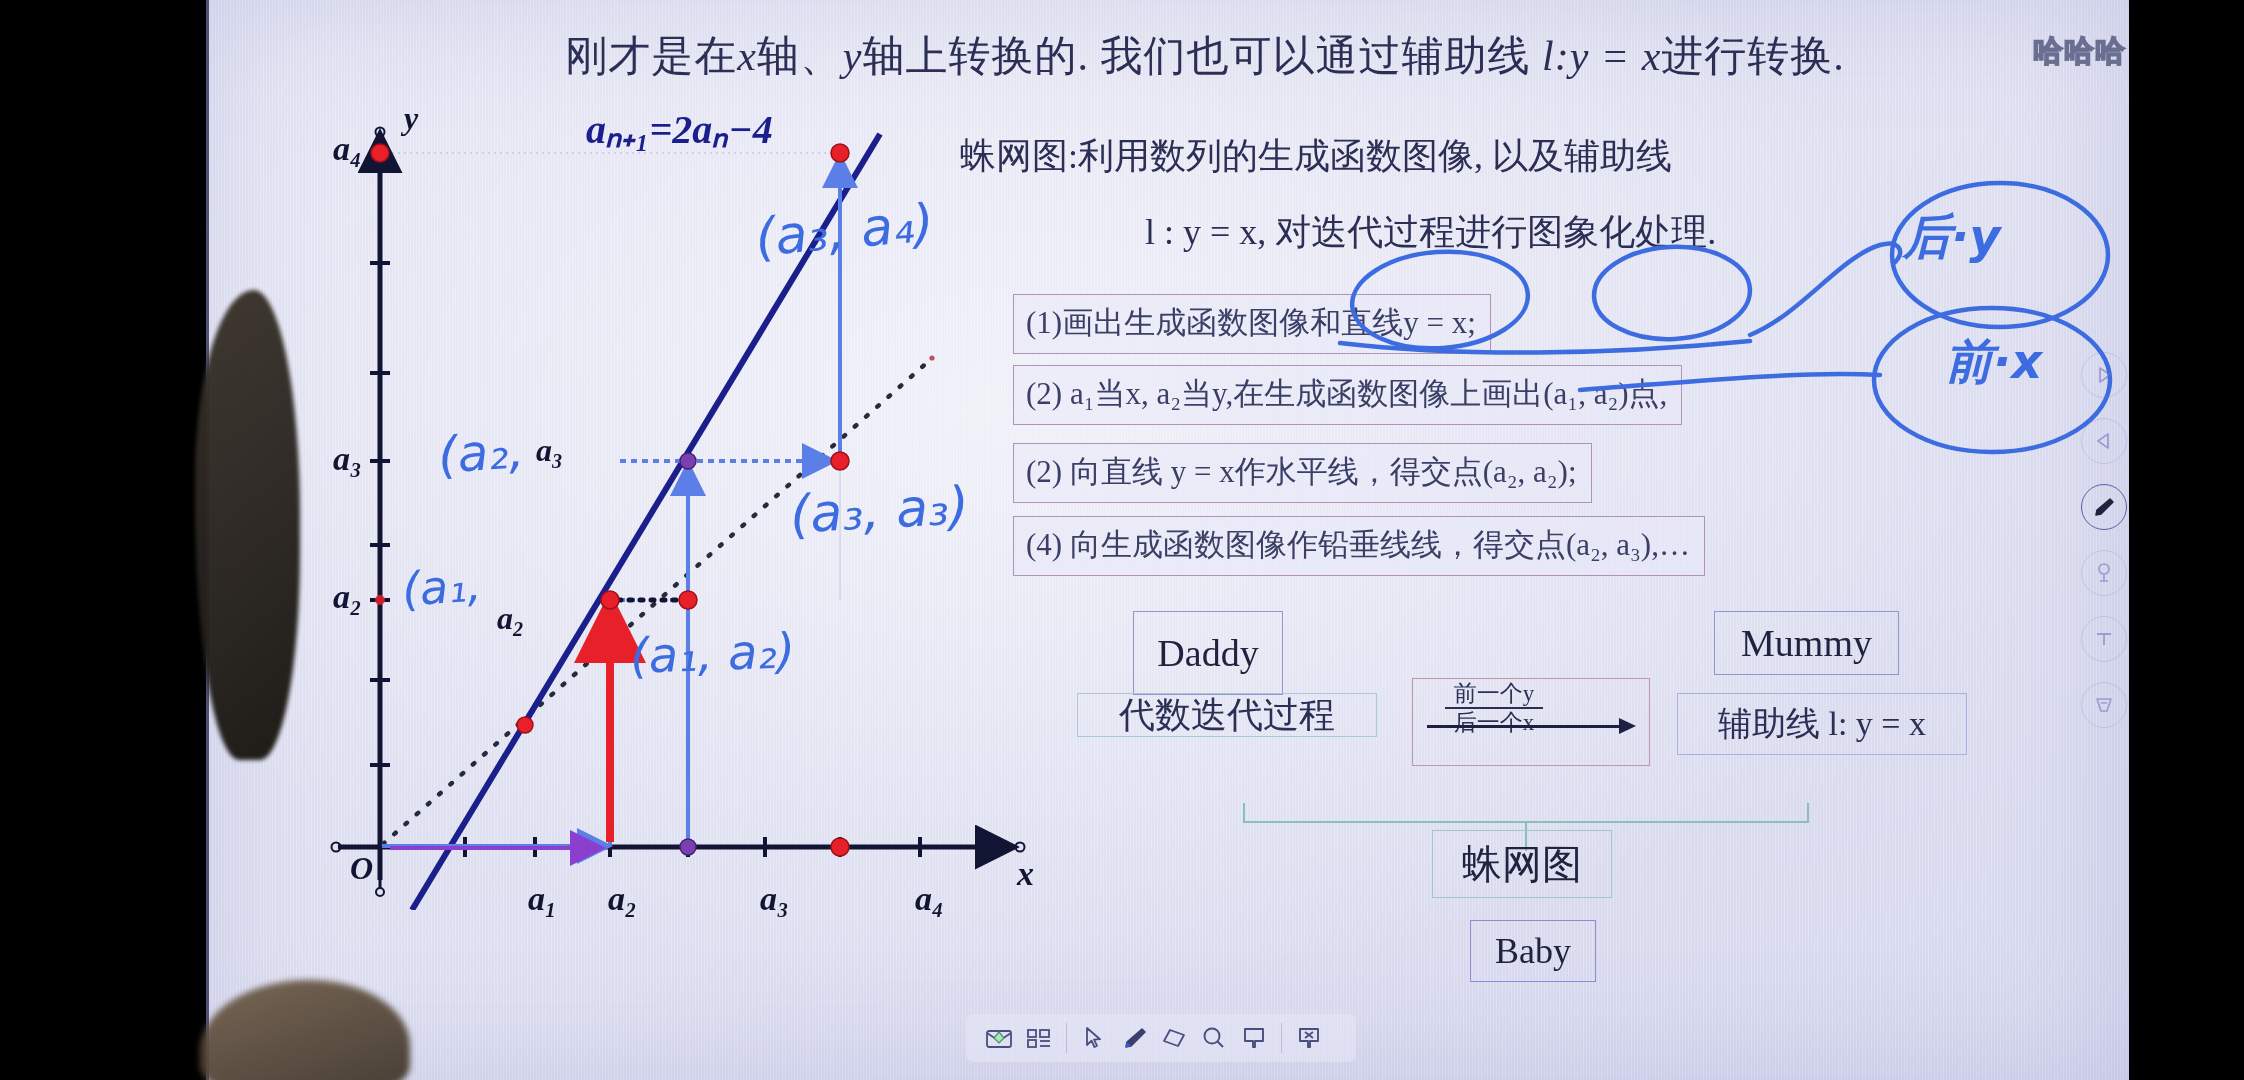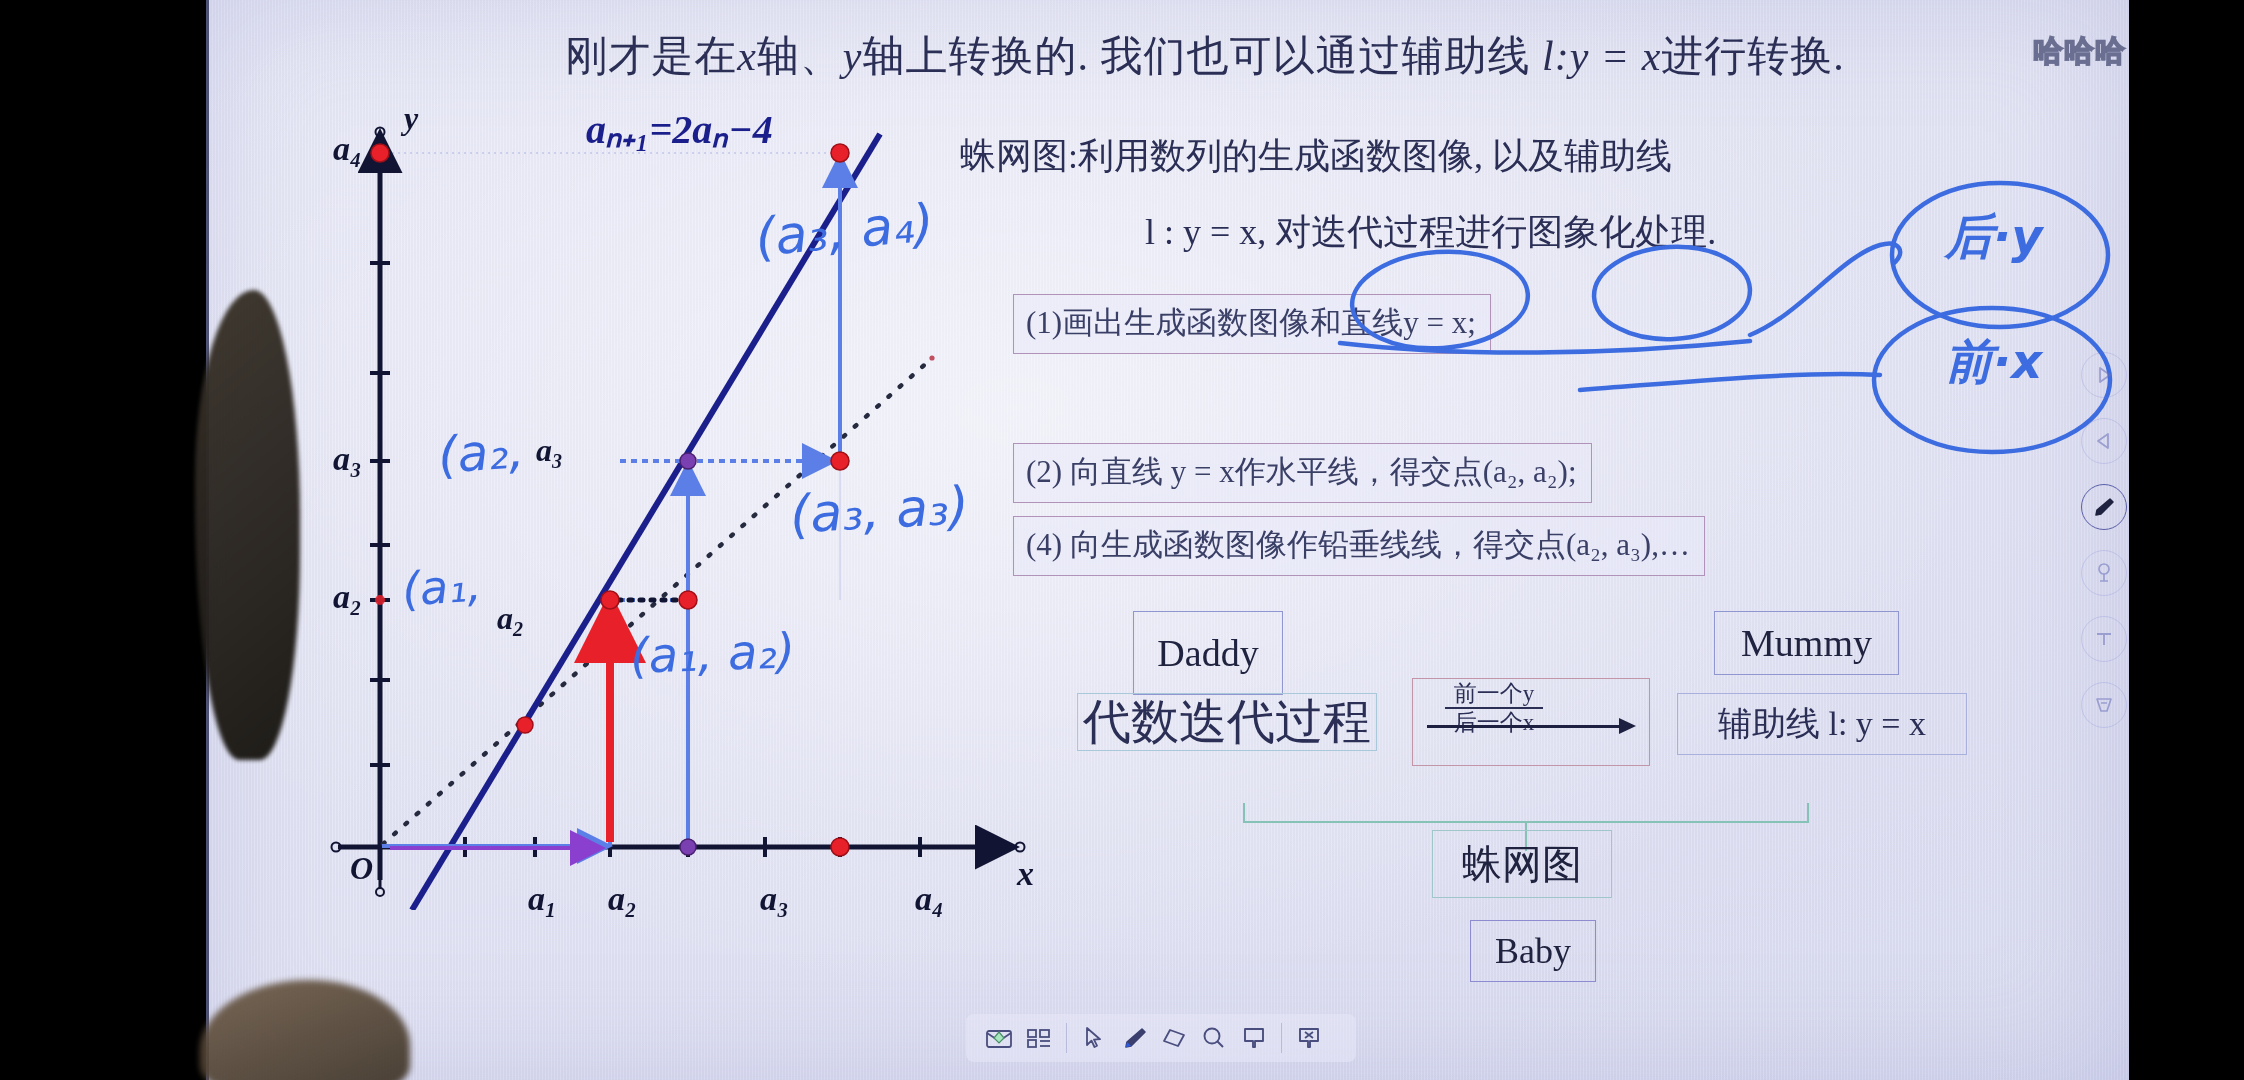--- a/index.html
+++ b/index.html
@@ -64,21 +64,21 @@
   }
   .nbox.b1{left:1013px;top:294px;}
   .nbox.b2{left:1013px;top:365px;}
   .nbox.b3{left:1013px;top:443px;}
   .nbox.b4{left:1013px;top:516px;}
 
   
   .fbox{position:absolute;box-sizing:border-box;display:flex;align-items:center;justify-content:center;white-space:nowrap;color:#20233f;}
   .fbox.daddy{left:1133px;top:611px;width:150px;height:84px;border:1.5px solid #9096cf;font-size:38px;}
   .fbox.mummy{left:1714px;top:611px;width:185px;height:64px;border:1.5px solid #9096cf;font-size:38px;}
-  .fbox.left-proc{left:1077px;top:693px;width:300px;height:58px;border:1.5px solid #a9c8da;font-size:48px;color:#2b2f55;}
+  .fbox.left-proc{left:1077px;top:693px;width:300px;height:44px;border:1.5px solid #a9c8da;font-size:36px;color:#2b2f55;}
   .fbox.right-proc{left:1677px;top:693px;width:290px;height:62px;border:1.5px solid #aab0dd;font-size:34px;color:#2b2f55;}
   .fbox.spider{left:1432px;top:830px;width:180px;height:68px;border:1.5px solid #9fc6c8;font-size:40px;color:#20233f;}
   .fbox.baby{left:1470px;top:920px;width:126px;height:62px;border:1.5px solid #8e8bd0;font-size:36px;color:#20233f;}
 
   
   .arrowbox{
     position:absolute;left:1412px;top:678px;width:238px;height:88px;
     border:1.5px solid #c296a8;box-sizing:border-box;padding-left:40px;
   }
   .arrowbox .frac{position:absolute;left:26px;top:2px;width:110px;text-align:center;color:#2b2f55;}
@@ -136,20 +136,21 @@
   <div class="watermark">哈哈哈</div>
 
   <div class="title">
     <span>刚才是在</span><span class="it">x</span><span>轴、</span><span class="it">y</span><span>轴上转换的. 我们也可以通过辅助线 </span><span class="it">l:y = x</span><span>进行转换.</span>
   </div>
 
   <div class="rtext l2">l : y = x,  对迭代过程进行图象化处理.</div>
   <div class="rtext l1">蛛网图:利用数列的生成函数图像, 以及辅助线</div>
 
   <div class="nbox b1">(1)画出生成函数图像和直线y = x;</div>
+  <div class="nbox b2">(2) a₁当x,  a₂当y,在生成函数图像上画出(a₁, a₂)点,</div>
   <div class="nbox b3">(2) 向直线 y = x作水平线，得交点(a₂, a₂);</div>
   <div class="nbox b4">(4) 向生成函数图像作铅垂线线，得交点(a₂, a₃),…</div>
 
   <div class="fbox daddy">Daddy</div>
   <div class="fbox mummy">Mummy</div>
   <div class="fbox left-proc">代数迭代过程</div>
   <div class="fbox right-proc">辅助线 l: y = x</div>
 
   <div class="arrowbox">
     <div class="frac">
@@ -298,21 +299,21 @@
 
       <path d="M470 160 C520 140, 560 82, 600 70 C620 64, 626 78, 614 88"></path>
 
       <ellipse cx="720" cy="80" rx="108" ry="72"></ellipse>
 
       <ellipse cx="712" cy="205" rx="118" ry="72"></ellipse>
 
       <path d="M300 215 C420 206, 520 196, 600 200"></path>
     </g>
   </svg>
-  <div class="hw" style="left:1945px;top:205px;font-size:48px;font-weight:bold;">后·y</div>
+  <div class="hw" style="left:1903px;top:205px;font-size:48px;font-weight:bold;">后·y</div>
   <div class="hw" style="left:1945px;top:330px;font-size:48px;font-weight:bold;text-align:right;">前·x</div>
 
   <div class="toolbar">
     <div class="tbgrp">
       <div class="tbi" title="envelope">
         <svg width="26" height="22" viewBox="0 0 26 22">
             <rect x="1" y="4" width="24" height="16" rx="2" fill="none" stroke="#4a4e7e" stroke-width="1.8"></rect>
             <path d="M1 6 L13 14 L25 6" fill="none" stroke="#4a4e7e" stroke-width="1.8"></path>
             <path d="M8 11 L13 5 L18 11 L13 16 z" fill="#a8e6c0" stroke="#4a8f64" stroke-width="1.2"></path>
           </svg>

